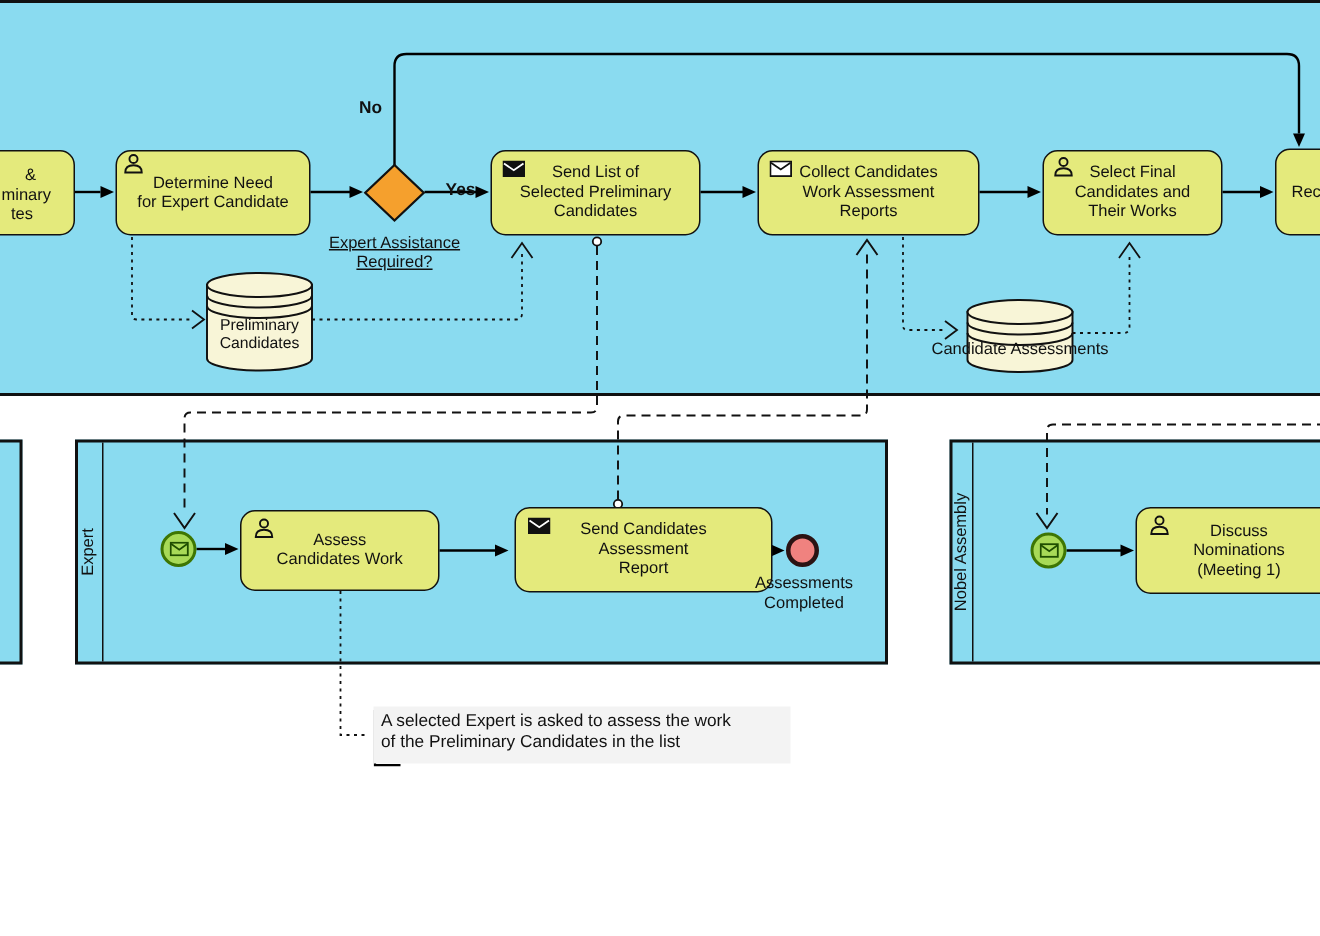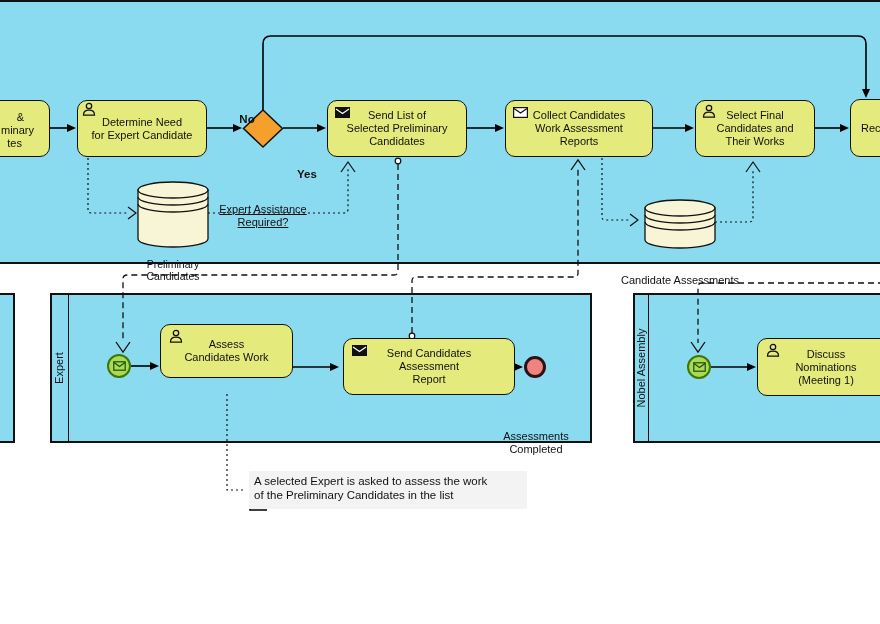--- a/index.html
+++ b/index.html
@@ -27,21 +27,21 @@
   .task .ticon{position:absolute;top:3px;left:6px;z-index:11;}
   .clipped-left{justify-content:flex-end;text-align:right;display:block;padding-top:10px;box-sizing:border-box;}
   .clipped-left div{line-height:13px;}
   .clipped-right{justify-content:flex-start;text-align:left;padding-left:10px;}
   .evt{
     position:absolute;border-radius:50%;box-sizing:border-box;z-index:10;
     display:flex;align-items:center;justify-content:center;
   }
   .start{width:24px;height:24px;background:var(--c-event_fill,#A8DA57);border:2px solid var(--c-event_border,#3E7603);}
   .end{width:22px;height:22px;background:var(--c-end_fill,#F0827F);border:3.5px solid var(--c-end_border,#2B1313);}
-  .lbl{position:absolute;font-size:11px;line-height:13px;text-align:center;z-index:12;color:#111;margin-top:47px;}
+  .lbl{position:absolute;font-size:11px;line-height:13px;text-align:center;z-index:12;color:#111;}
   .bold{font-weight:bold;}
   .storelbl{font-size:10.5px;line-height:12px;}
   .annotation{
     position:absolute;background:var(--c-annotation_fill,#F3F3F3);
     font-size:11.5px;line-height:14px;text-align:left;z-index:9;
     padding:3px 6px 3px 5px;box-sizing:border-box;white-space:pre-line;
   }
   svg.overlay{position:absolute;left:0;top:0;z-index:5;}
   .seq{stroke:#000;stroke-width:1.6;fill:none;}
   .seqhead{fill:#000;stroke:none;}
@@ -231,21 +231,21 @@
 Candidates</div>
 <div class="lbl" style="left:600px;top:227px;width:160px;">Candidate Assessments</div>
 
 <div class="evt start" style="left:107px;top:354px;">
   <svg width="13" height="10">
     <rect x="0.8" y="0.8" width="11.4" height="8.4" fill="none" stroke="#1F4F00" stroke-width="1.2"></rect>
     <path d="M1,1.5 L6.5,5.5 L12,1.5" stroke="#1F4F00" fill="none" stroke-width="1.2"></path>
   </svg>
 </div>
 
-<div class="task" style="left:160px;top:324px;width:133px;height:54px;">
+<div class="task" style="left:160px;top:340px;width:133px;height:54px;">
   <svg class="ticon" width="14" height="14" style="top:4px;left:8px;">
     <circle class="icon-stroke" cx="7" cy="4" r="2.7"></circle>
       <path class="icon-stroke" d="M1.5,13 Q1.5,8.2 7,8.2 Q12.5,8.2 12.5,13 Z"></path>
   </svg>
   <span class="ml">Assess
 Candidates Work</span>
 </div>
 
 <div class="task" style="left:343px;top:338px;width:172px;height:57px;">
   <svg class="ticon" width="15" height="11" style="top:6px;left:8px;">

